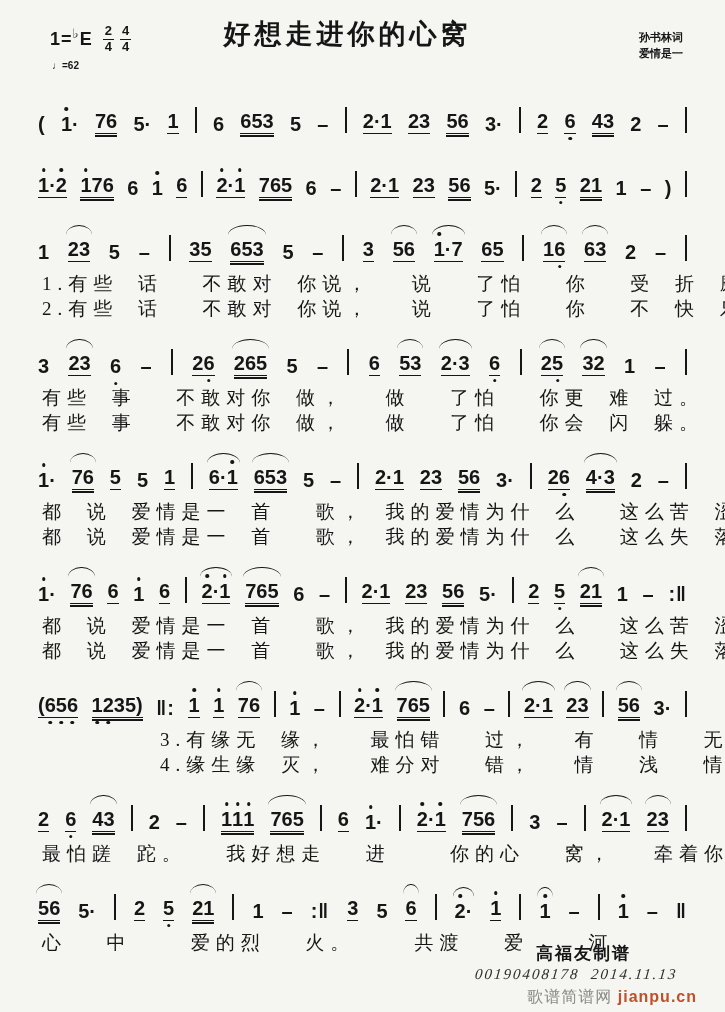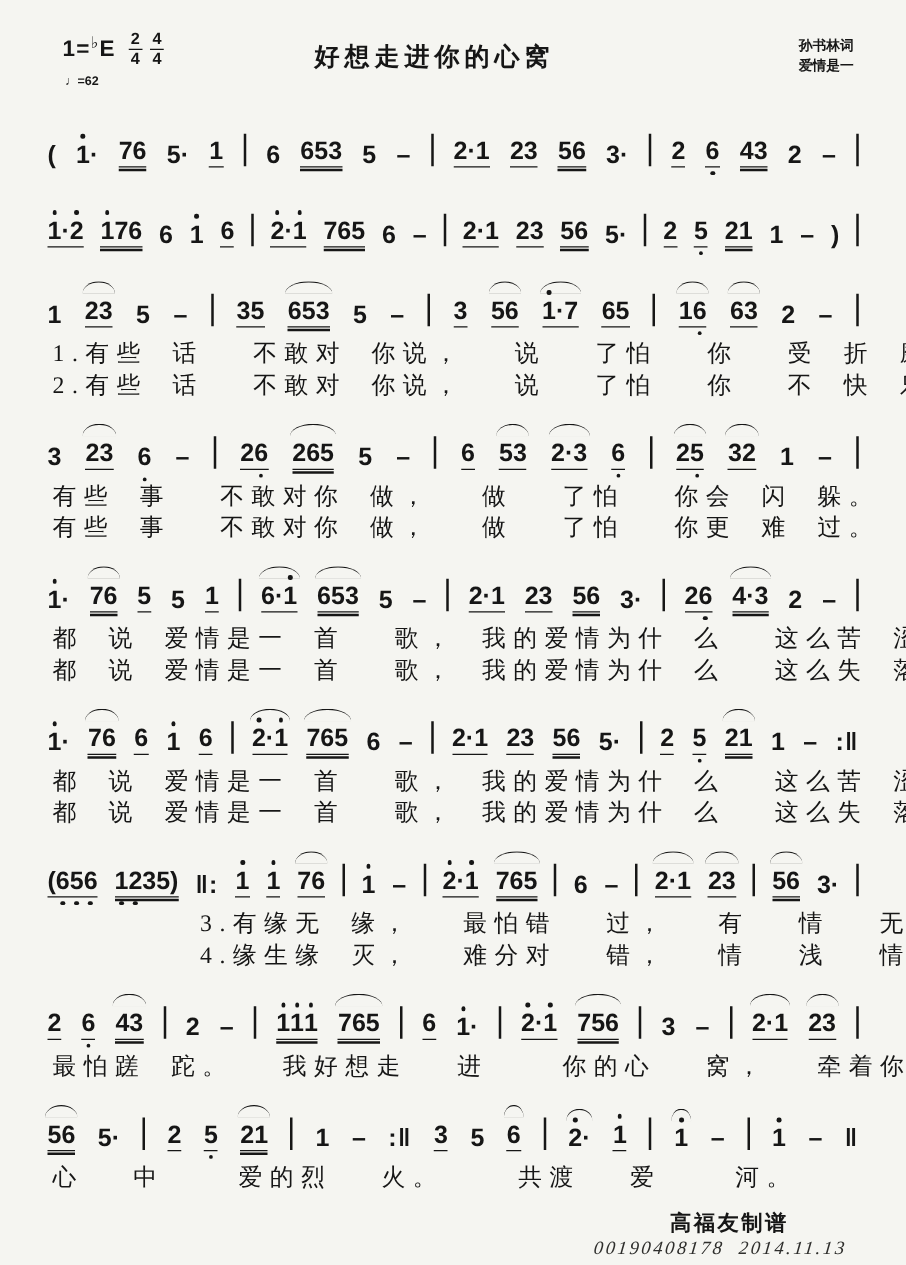--- a/index.html
+++ b/index.html
@@ -14,21 +14,21 @@
   .hdr{position:relative;height:78px;}
   .keyblock{position:absolute;left:14px;top:14px;font-weight:700;font-size:18px;display:flex;align-items:flex-start;gap:10px;}
   .keysig{letter-spacing:1px;}
   .keysig .flat{font-size:13px;vertical-align:super;}
   .fracs{display:flex;gap:6px;margin-top:-2px;}
   .frac{display:inline-flex;flex-direction:column;align-items:center;font-size:13px;line-height:1.15;font-weight:700;}
   .frac .num{border-bottom:1.5px solid var(--ink,#161616);padding:0 2px;}
   .tempo{position:absolute;left:16px;top:48px;font-size:10px;font-weight:700;}
   .title{position:absolute;left:0;right:30px;top:4px;text-align:center;
     font-family:"Liberation Serif","DejaVu Serif",serif;
-    font-size:20px;font-weight:700;letter-spacing:4px;margin:16px;}
+    font-size:27px;font-weight:700;letter-spacing:4px;margin:0;}
   .credits{position:absolute;right:6px;top:18px;text-align:right;
     font-family:"Liberation Serif","DejaVu Serif",serif;
     font-size:11px;font-weight:600;line-height:1.45;}
   
   .sys{margin-bottom:11px;}
   .line{display:flex;justify-content:space-between;align-items:flex-end;
     padding:17px 2px 9px 2px;font-weight:700;font-size:20px;line-height:1;}
   .tok{display:inline-block;position:relative;white-space:nowrap;}
   .tok.u1,.tok.u2{border-bottom:1.6px solid var(--ink,#161616);padding-bottom:2px;}
   .tok.u2::after{content:"";position:absolute;left:0;right:0;bottom:-4px;height:1.6px;background:var(--ink,#161616);}
@@ -178,22 +178,22 @@
           <span class="tok u1"><i class="slur"></i><span class="ch">5</span><span class="ch">3</span></span>
           <span class="tok u1"><i class="slur"></i><span class="ch">2</span><span class="ch">·</span><span class="ch">3</span></span>
           <span class="tok u1"><span class="ch lo">6</span></span>
           <div class="tok bar"></div>
           <span class="tok u1"><i class="slur"></i><span class="ch">2</span><span class="ch lo">5</span></span>
           <span class="tok u1"><i class="slur"></i><span class="ch">3</span><span class="ch">2</span></span>
           <span class="tok"><span class="ch">1</span></span>
           <span class="tok"><span class="ch">–</span></span>
           <div class="tok bar"></div>
         </div>
+        <div class="lyr">有些 事  不敢对你 做，  做  了怕  你更 难 过。</div>
         <div class="lyr">有些 事  不敢对你 做，  做  了怕  你会 闪 躲。</div>
-        <div class="lyr">有些 事  不敢对你 做，  做  了怕  你更 难 过。</div>
       </div>
       <div class="sys">
         <div class="line">
           <span class="tok"><span class="ch hi">1</span><span class="ch">·</span></span>
           <span class="tok u2"><i class="slur"></i><span class="ch">7</span><span class="ch">6</span></span>
           <span class="tok u1"><span class="ch">5</span></span>
           <span class="tok"><span class="ch">5</span></span>
           <span class="tok u1"><span class="ch">1</span></span>
           <div class="tok bar"></div>
           <span class="tok u1"><i class="slur"></i><span class="ch">6</span><span class="ch">·</span><span class="ch hi">1</span></span>
@@ -326,15 +326,19 @@
         </div>
         <div class="lyr">心  中   爱的烈  火。   共渡  爱   河。</div>
       </div>
     </main>
 
   <div class="footer">
     <div class="maker">高福友制谱</div>
     <div class="serial">
       <span>00190408178</span>&nbsp;&nbsp;<span>2014.11.13</span>
     </div>
+    <div class="watermark">
+      <span class="wm-site">歌谱简谱网</span>
+      <span class="wm-domain">jianpu.cn</span>
+    </div>
   </div>
 
 </div>
 
 </body></html>

